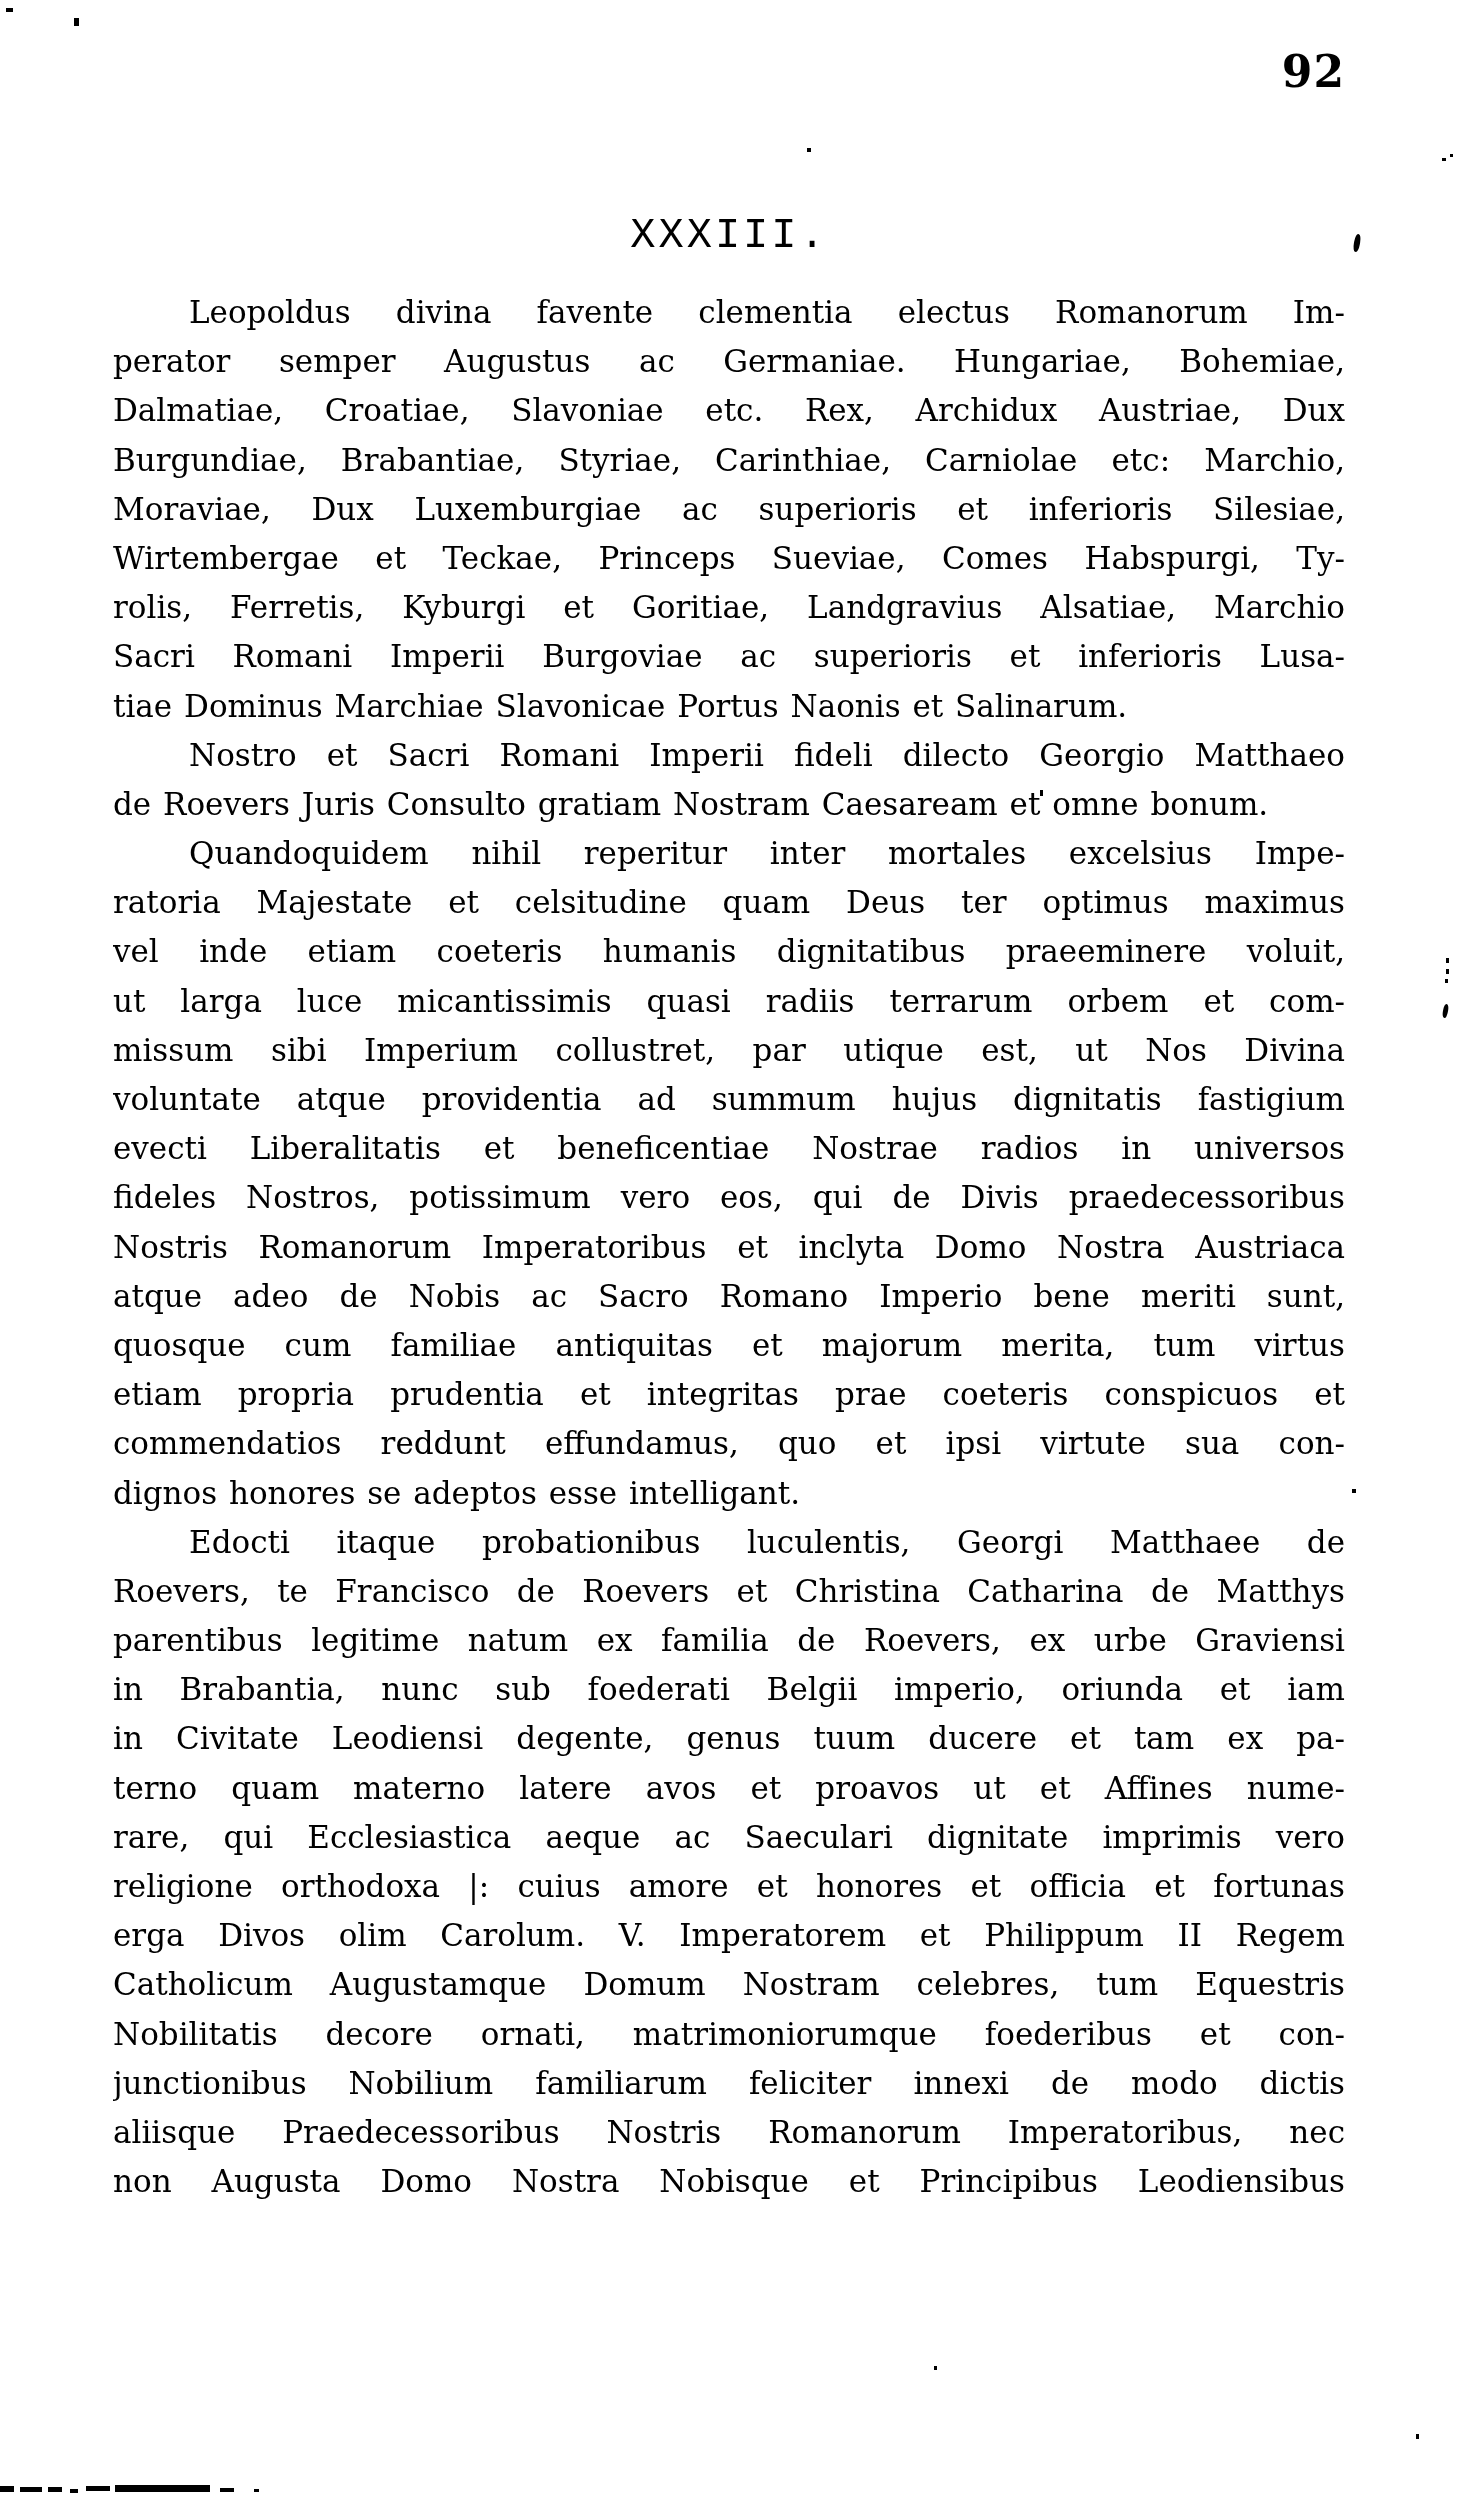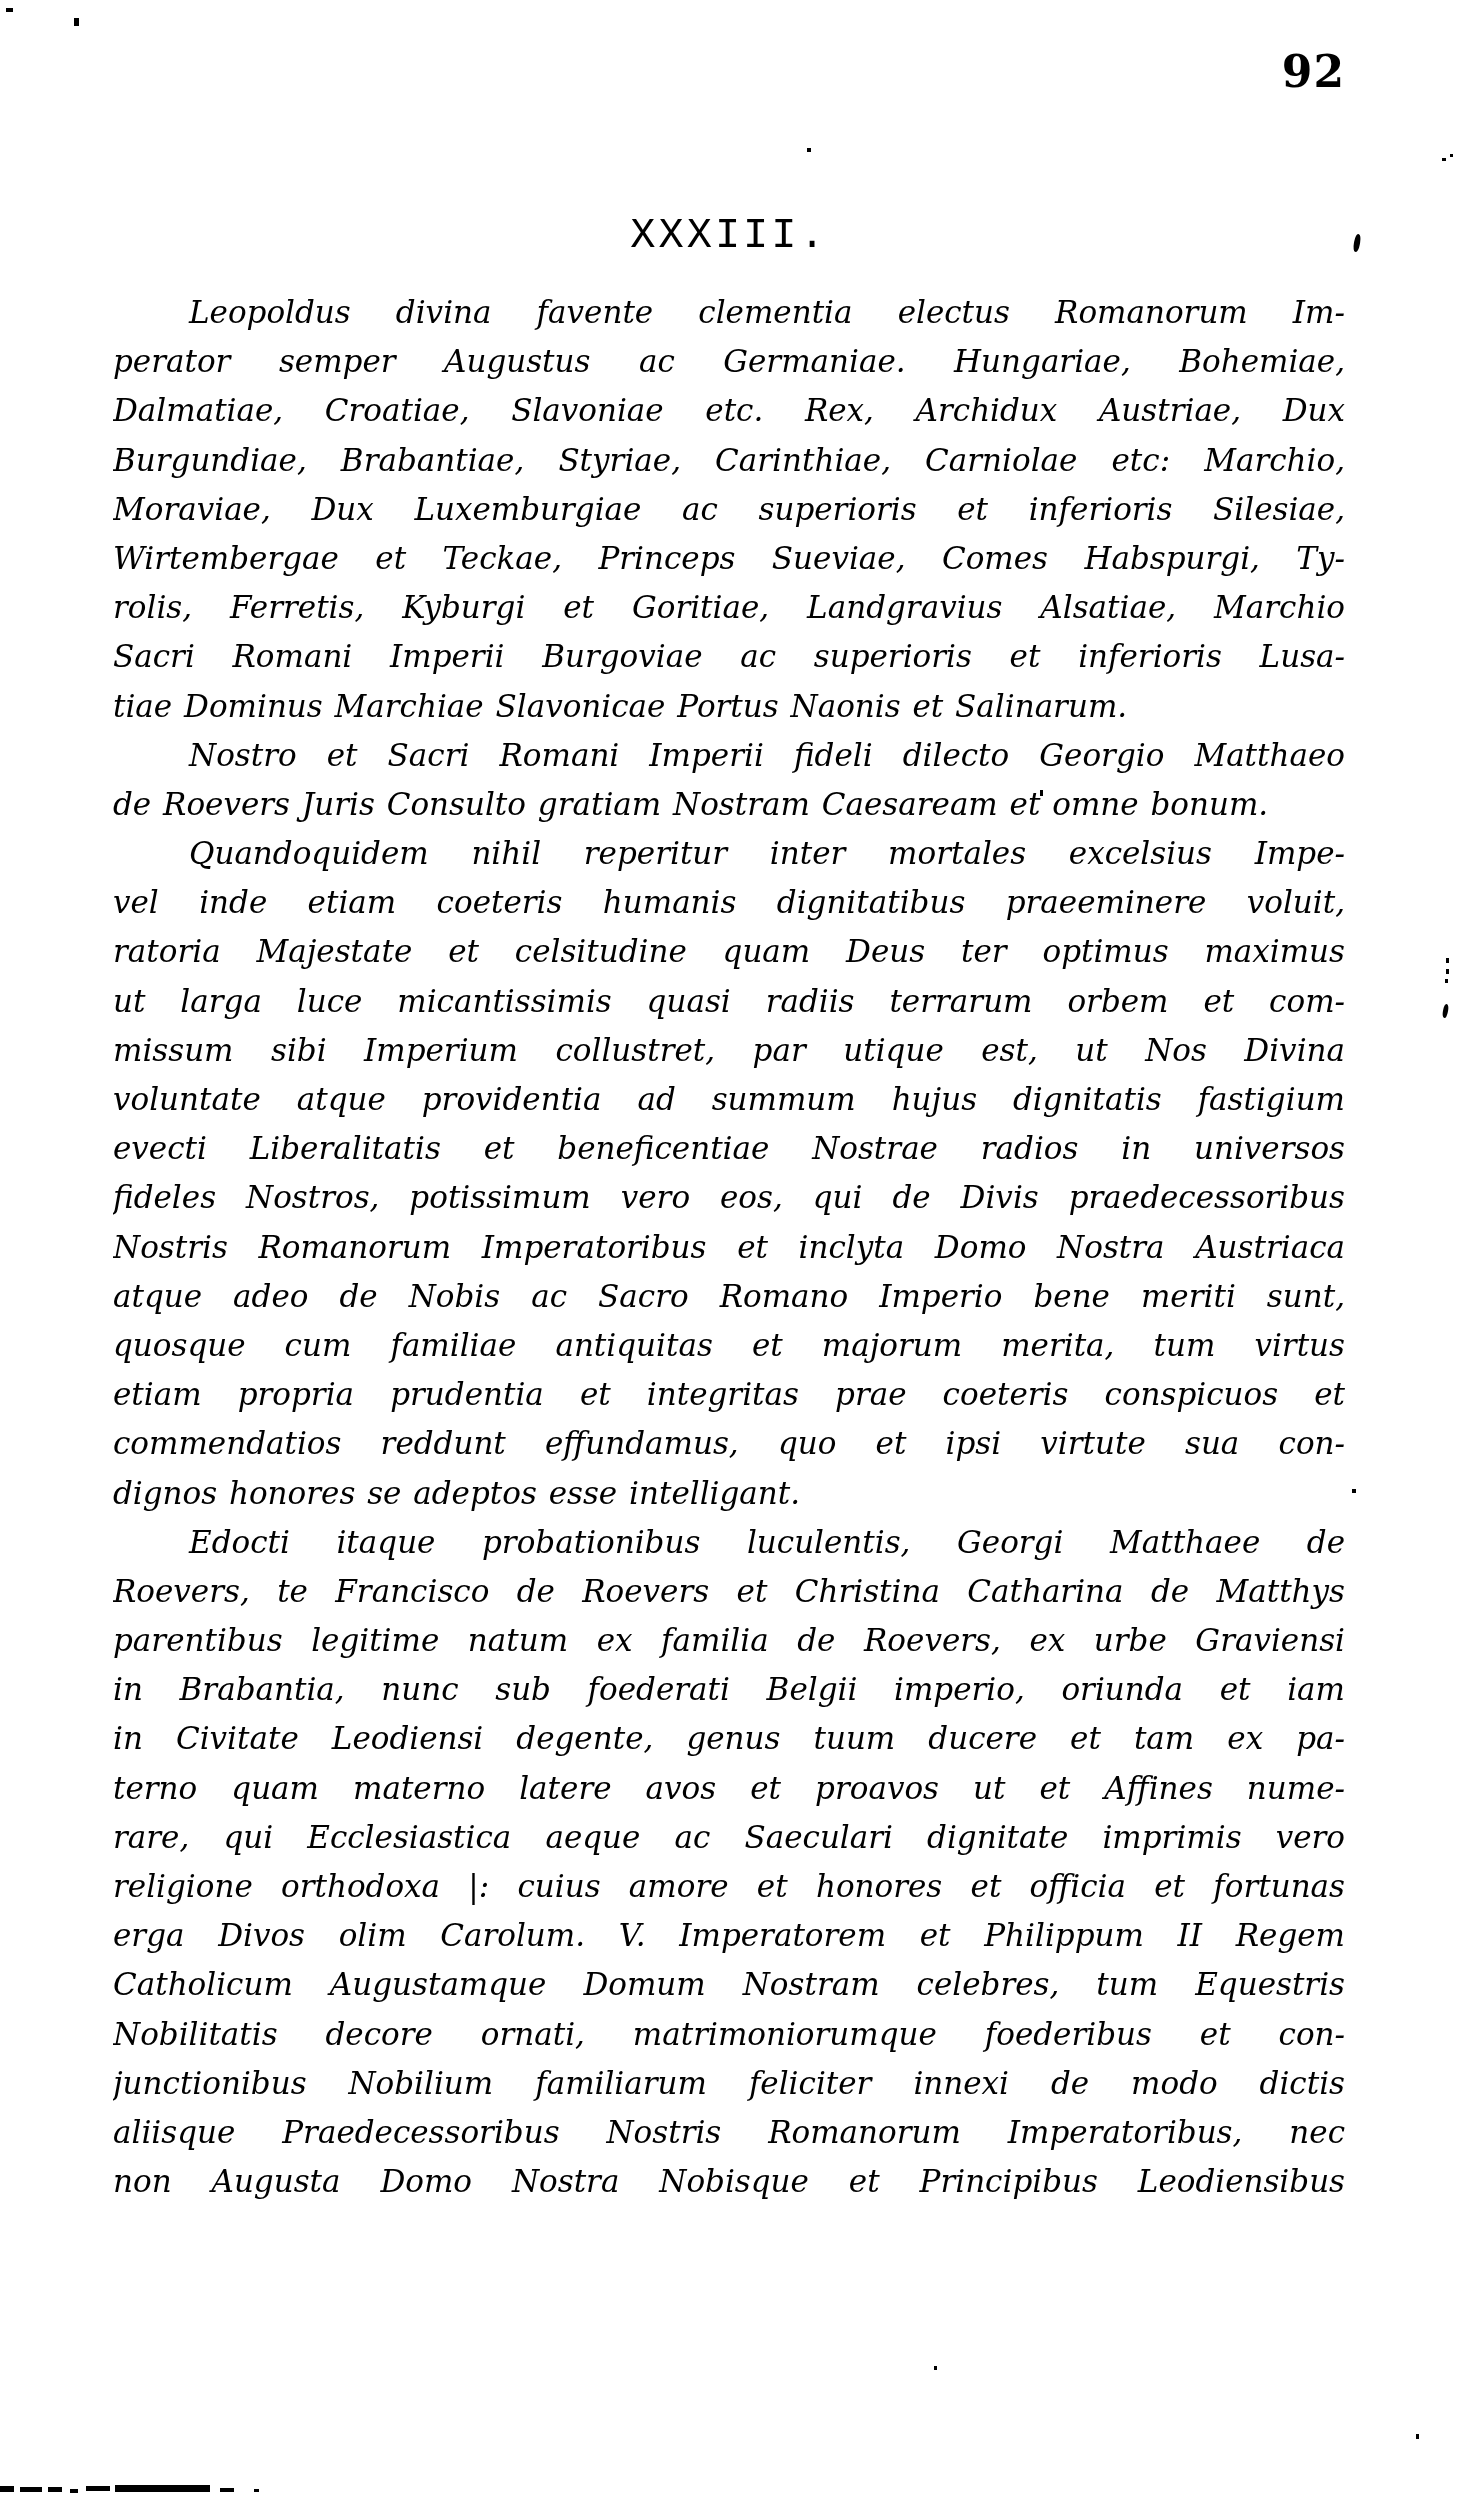--- a/index.html
+++ b/index.html
@@ -33,21 +33,20 @@
     font-size: 31px;
     line-height: 49.2px;
     word-spacing: 2px;
   }
   .line {
     height: 49.2px;
     overflow: hidden;
     text-align: justify;
     text-align-last: justify;
     white-space: normal;
-    font-style: italic;
   }
   .line.indent { padding-left: 76px; }
   .line.no-just { text-align-last: left; }
   .speck { position: absolute; background: #000; }
   .speck-curve {
     position: absolute;
     background: #000;
     border-radius: 45%;
     transform: rotate(10deg);
   }
@@ -68,22 +67,22 @@
       <div class="line">Dalmatiae, Croatiae, Slavoniae etc. Rex, Archidux Austriae, Dux</div>
       <div class="line">Burgundiae, Brabantiae, Styriae, Carinthiae, Carniolae etc: Marchio,</div>
       <div class="line">Moraviae, Dux Luxemburgiae ac superioris et inferioris Silesiae,</div>
       <div class="line">Wirtembergae et Teckae, Princeps Sueviae, Comes Habspurgi, Ty-</div>
       <div class="line">rolis, Ferretis, Kyburgi et Goritiae, Landgravius Alsatiae, Marchio</div>
       <div class="line">Sacri Romani Imperii Burgoviae ac superioris et inferioris Lusa-</div>
       <div class="line no-just">tiae Dominus Marchiae Slavonicae Portus Naonis et Salinarum.</div>
       <div class="line indent">Nostro et Sacri Romani Imperii fideli dilecto Georgio Matthaeo</div>
       <div class="line no-just">de Roevers Juris Consulto gratiam Nostram Caesaream et omne bonum.</div>
       <div class="line indent">Quandoquidem nihil reperitur inter mortales excelsius Impe-</div>
+      <div class="line">ratoria Majestate et celsitudine quam Deus ter optimus maximus</div>
       <div class="line">vel inde etiam coeteris humanis dignitatibus praeeminere voluit,</div>
-      <div class="line">ratoria Majestate et celsitudine quam Deus ter optimus maximus</div>
       <div class="line">ut larga luce micantissimis quasi radiis terrarum orbem et com-</div>
       <div class="line">missum sibi Imperium collustret, par utique est, ut Nos Divina</div>
       <div class="line">voluntate atque providentia ad summum hujus dignitatis fastigium</div>
       <div class="line">evecti Liberalitatis et beneficentiae Nostrae radios in universos</div>
       <div class="line">fideles Nostros, potissimum vero eos, qui de Divis praedecessoribus</div>
       <div class="line">Nostris Romanorum Imperatoribus et inclyta Domo Nostra Austriaca</div>
       <div class="line">atque adeo de Nobis ac Sacro Romano Imperio bene meriti sunt,</div>
       <div class="line">quosque cum familiae antiquitas et majorum merita, tum virtus</div>
       <div class="line">etiam propria prudentia et integritas prae coeteris conspicuos et</div>
       <div class="line">commendatios reddunt effundamus, quo et ipsi virtute sua con-</div>

